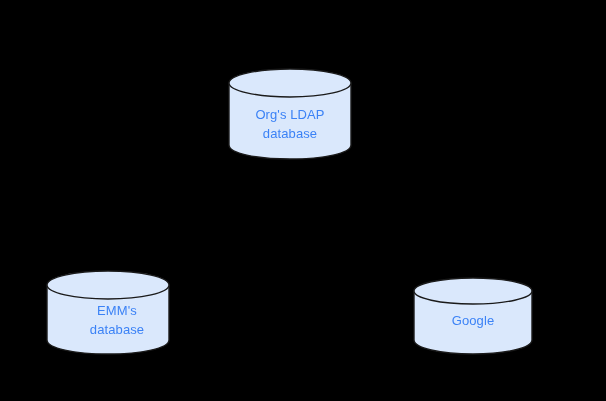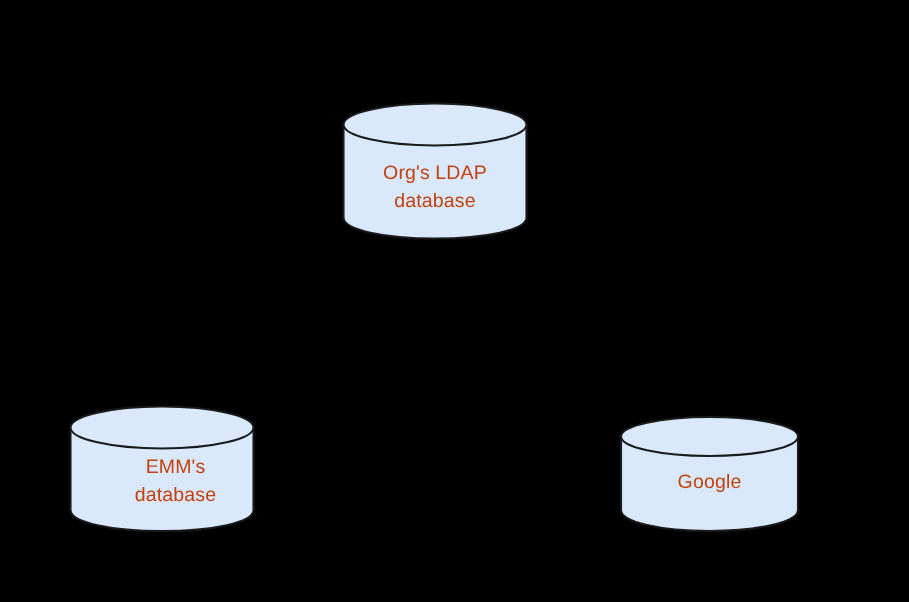--- a/index.html
+++ b/index.html
@@ -27,21 +27,21 @@
     position: absolute;
     left: 0;
     top: 0;
     display: block;
   }
   .node-label {
     position: absolute;
     left: 0;
     width: 100%;
     text-align: center;
-    color: #c2410c;
+    color: #3b82f6;
     font-family: "Liberation Sans", sans-serif;
     font-size: 13px;
     line-height: 19px;
     letter-spacing: 0.1px;
     white-space: pre;
     pointer-events: none;
   }
 
   
   #node-ldap { left: 228px; top: 68px; width: 124px; height: 92px; }

